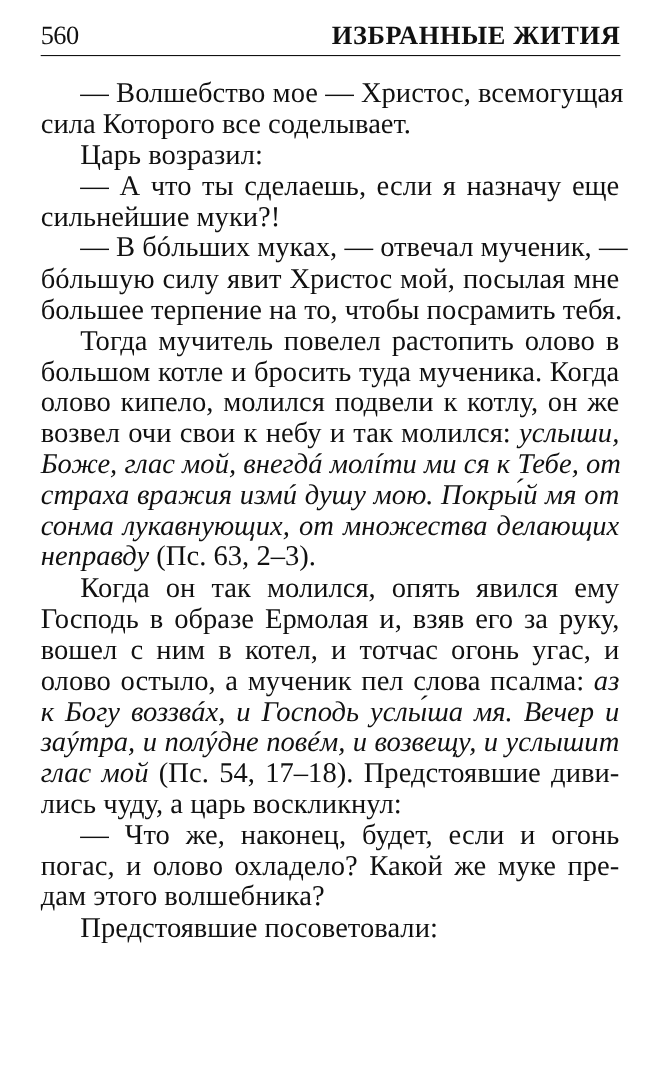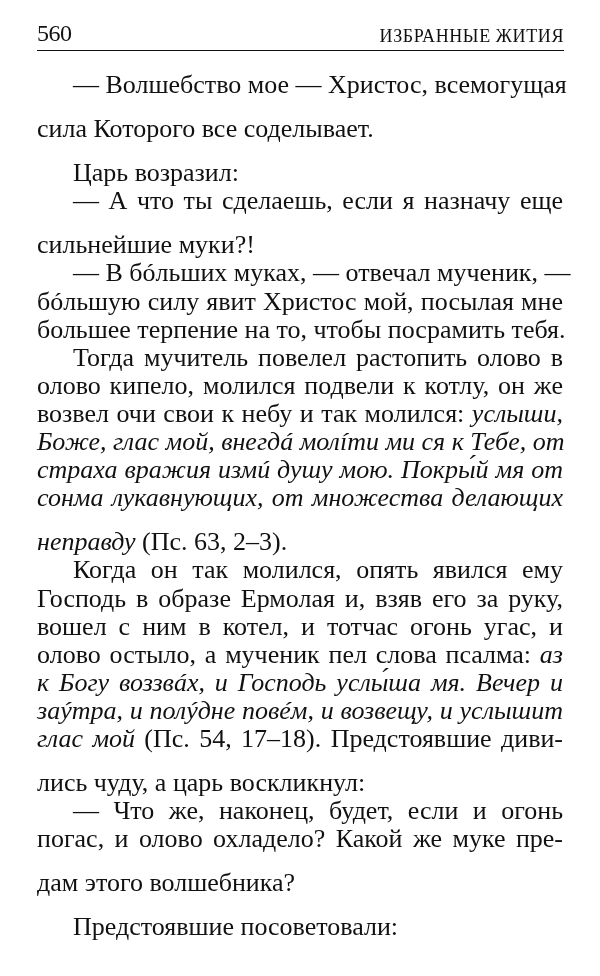--- a/index.html
+++ b/index.html
@@ -1,22 +1,22 @@
 <!DOCTYPE html>
 <html><head>
   <meta charset="utf-8">
   <style>
     html, body { margin: 0; padding: 0; background: #ffffff; }
     body { width: 600px; height: 976px; position: relative; overflow: hidden; font-family: "Liberation Serif", "DejaVu Serif", serif; color: #111111; }
     .page-header { position: absolute; left: 37px; top: 24px; width: 527px; height: 26px; border-bottom: 1.5px solid #111; }
     .page-number { position: absolute; left: 0; bottom: 3px; font-size: 24px; letter-spacing: -0.5px; }
-    .running-title { position: absolute; right: 0; bottom: 3px; font-size: 18px; font-weight: normal; letter-spacing: 0.6px; }
+    .running-title { position: absolute; right: 0; bottom: 3px; font-size: 24px; font-weight: bold; letter-spacing: 0.6px; }
     .body-text { position: absolute; left: 37px; top: 71px; width: 526px; font-size: 26px; line-height: 28.1px; }
     .line { display: block; height: 28.1px; white-space: nowrap; text-align: justify; text-align-last: justify; }
-    .line.last { text-align-last: left; margin-top: 16px; }
+    .line.last { text-align-last: left; }
     .line.indent { padding-left: 36px; }
     .it { font-style: italic; }
   </style>
 </head>
 <body>
 
 <div class="page-header">
   <span class="page-number">560</span>
   <span class="running-title">ИЗБРАННЫЕ ЖИТИЯ</span>
 </div>
@@ -24,20 +24,21 @@
 <div class="body-text" id="body-text">
     <div class="line indent"><span>— Волшебство мое — Христос, всемогущая</span></div>
     <div class="line last"><span>сила Которого все соделывает.</span></div>
     <div class="line indent last"><span>Царь возразил:</span></div>
     <div class="line indent"><span>— А что ты сделаешь, если я назначу еще</span></div>
     <div class="line last"><span>сильнейшие муки?!</span></div>
     <div class="line indent"><span>— В бóльших муках, — отвечал мученик, —</span></div>
     <div class="line"><span>бóльшую силу явит Христос мой, посылая мне</span></div>
     <div class="line"><span>большее терпение на то, чтобы посрамить тебя.</span></div>
     <div class="line indent"><span>Тогда мучитель повелел растопить олово в</span></div>
+    <div class="line"><span>большом котле и бросить туда мученика. Когда</span></div>
     <div class="line"><span>олово кипело, молился подвели к котлу, он же</span></div>
     <div class="line"><span>возвел очи свои к небу и так молился: </span><span class="it">услыши,</span></div>
     <div class="line"><span class="it">Боже, глас мой, внегдá молíти ми ся к Тебе, от</span></div>
     <div class="line"><span class="it">страха вражия измú душу мою. Покры́й мя от</span></div>
     <div class="line"><span class="it">сонма лукавнующих, от множества делающих</span></div>
     <div class="line last"><span class="it">неправду</span><span> (Пс. 63, 2–3).</span></div>
     <div class="line indent"><span>Когда он так молился, опять явился ему</span></div>
     <div class="line"><span>Господь в образе Ермолая и, взяв его за руку,</span></div>
     <div class="line"><span>вошел с ним в котел, и тотчас огонь угас, и</span></div>
     <div class="line"><span>олово остыло, а мученик пел слова псалма: </span><span class="it">аз</span></div>

